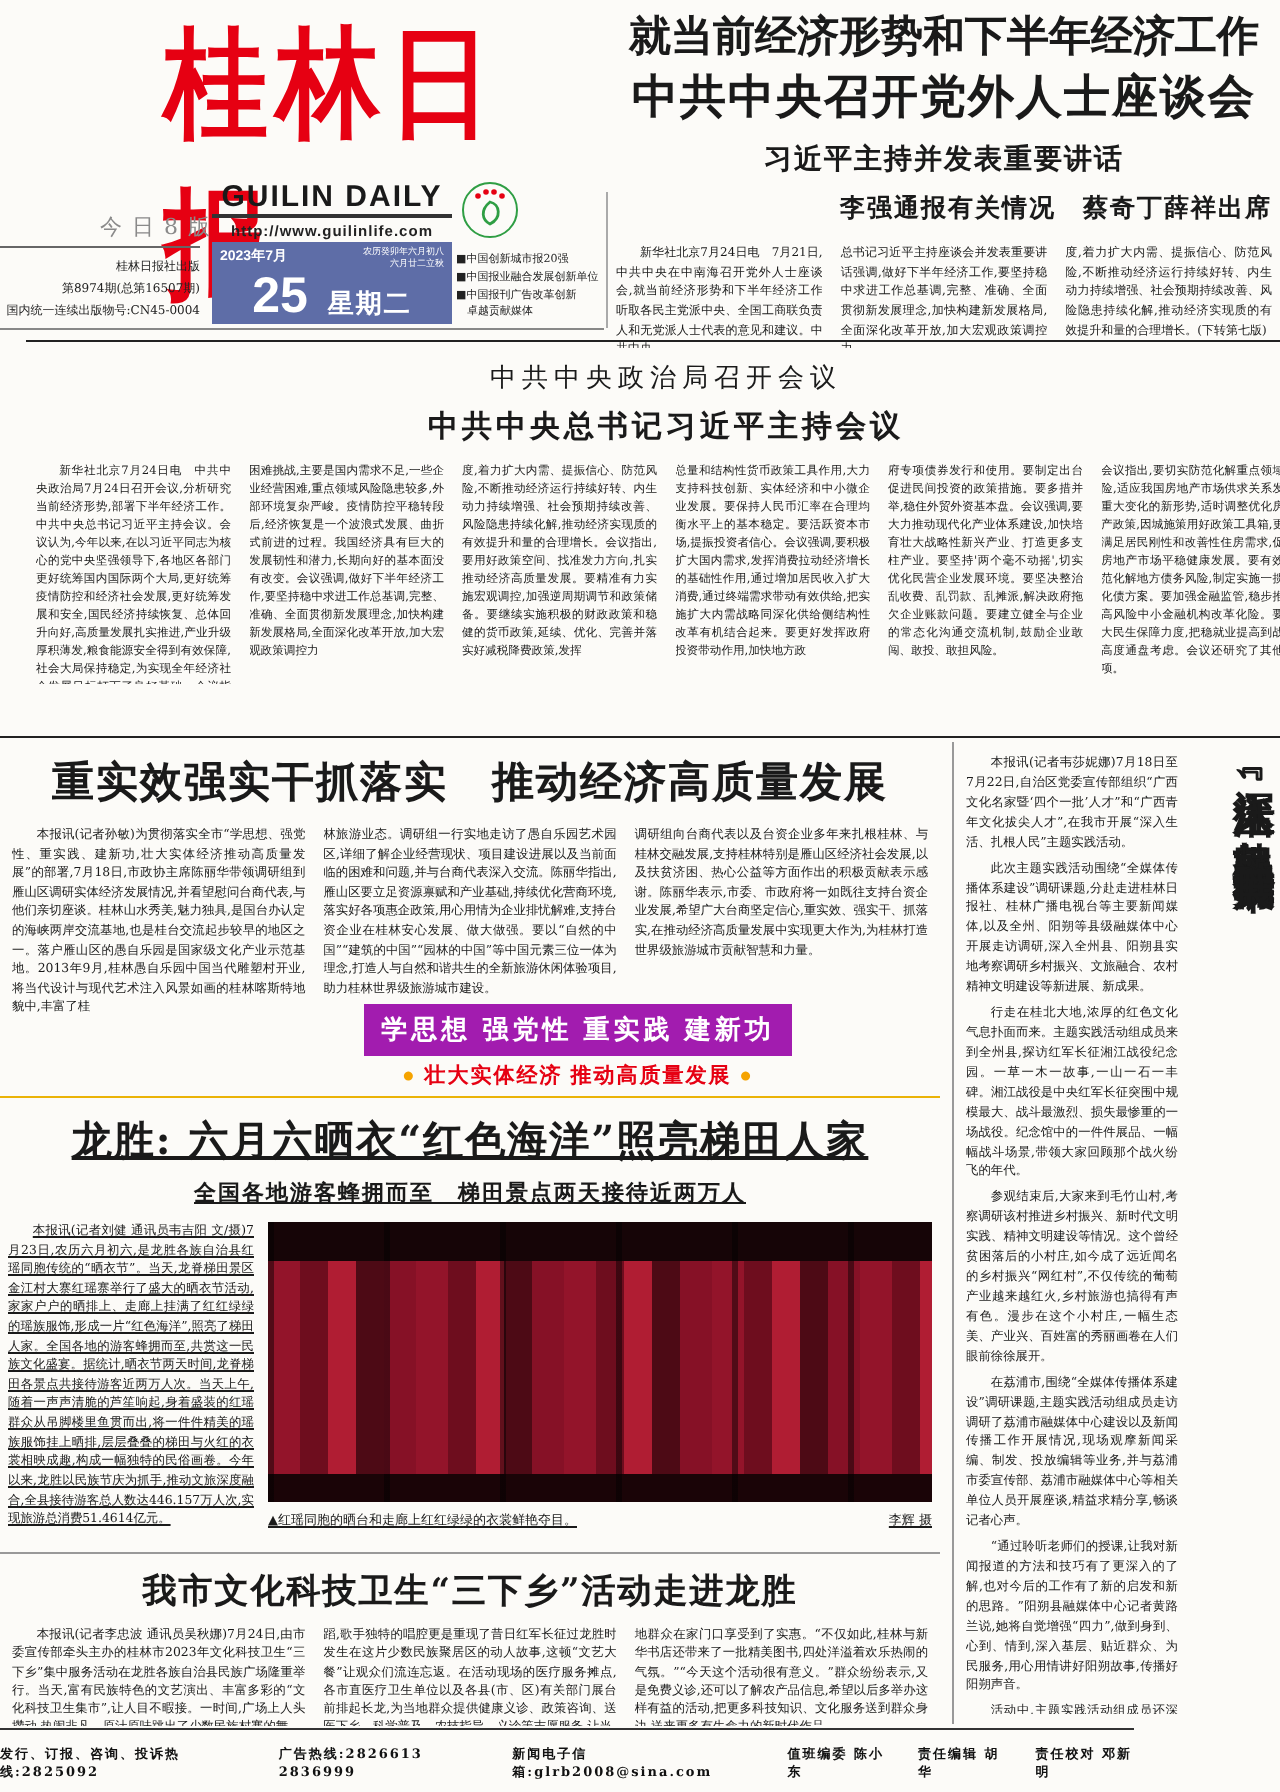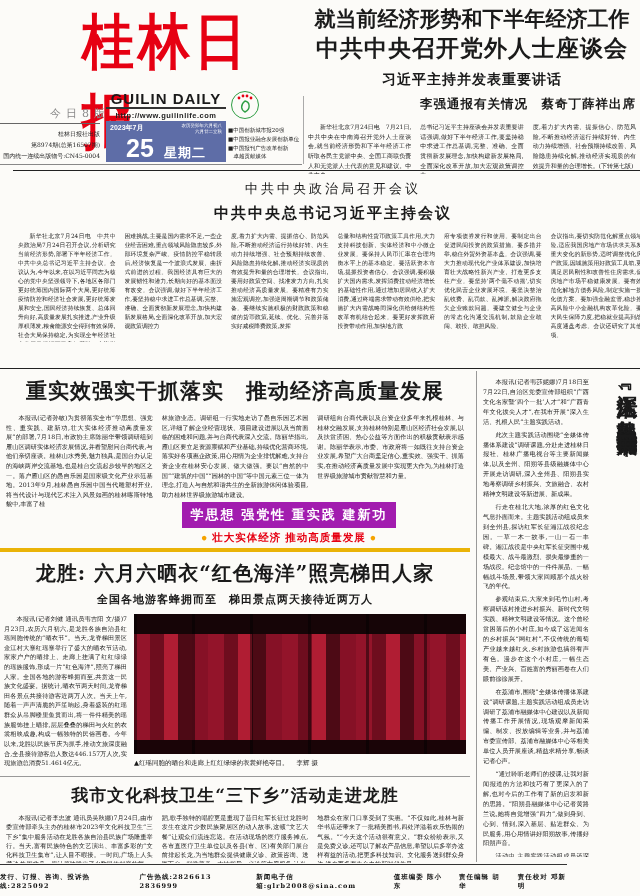--- a/index.html
+++ b/index.html
@@ -52,34 +52,34 @@
   #chen{position:absolute;left:0;top:371px;width:470px;height:177px;}
   .ch-kicker{text-align:center;font-weight:bold;font-size:11.5px;margin-top:9px;}
   .ch-headline{text-align:center;font-weight:bold;font-size:21px;letter-spacing:1px;margin-top:6px;}
   .ch-cols{margin:8px 6px 0;}
   .ch-cols .col{font-size:6.2px;line-height:1.55;height:118px;}
   .banner{position:absolute;left:182px;top:131px;width:214px;background:#fcfbf8;text-align:center;}
   .banner-l1{background:#a21caf;color:#fff;font-weight:bold;font-size:13px;letter-spacing:2px;padding:4px 0;}
   .banner-l2{color:#e60012;font-weight:bold;font-size:10.5px;letter-spacing:1px;padding:3px 0 0;}
   .dot{color:#f5a300;}
   
-  #longsheng{position:absolute;left:0;top:548px;width:470px;height:227px;border-top:4px solid #eab308;box-sizing:border-box;}
+  #longsheng{position:absolute;left:0;top:548px;width:470px;height:227px;border-top:1px solid #eab308;box-sizing:border-box;text-decoration:underline;}
   .ls-headline{text-align:center;font-weight:bold;font-size:20px;margin-top:8px;letter-spacing:1px;}
   .ls-subhead{text-align:center;font-weight:bold;font-size:11px;margin-top:5px;letter-spacing:1px;}
   .ls-row{display:flex;gap:7px;margin:7px 4px 0;}
   .ls-text{width:124px;font-size:6.2px;line-height:1.55;text-align:justify;height:162px;overflow:hidden;}
   .ls-right{width:332px;}
   .ls-photo{width:332px;height:140px;
     background:
       repeating-linear-gradient(90deg, rgba(0,0,0,.45) 0 3px, rgba(0,0,0,0) 3px 58px),
       linear-gradient(180deg, #160507 0 14%, rgba(22,5,7,0) 14%),
       linear-gradient(0deg, #1a0407 0 10%, rgba(26,4,7,0) 10%),
       repeating-linear-gradient(90deg, #93142a 0 16px, #6e0d1e 16px 30px, #b01d33 30px 44px, #4d0a15 44px 58px, #861126 58px 74px),
       #5c0c18;}
-  .ls-caption{display:flex;justify-content:flex-start;gap:8px;font-size:6.5px;margin-top:5px;}
+  .ls-caption{display:flex;justify-content:space-between;gap:8px;font-size:6.5px;margin-top:5px;}
   
   #sanxia{position:absolute;left:0;top:776px;width:470px;height:86px;border-top:1px solid #999;box-sizing:border-box;}
   .sx-headline{text-align:center;font-weight:bold;font-size:17px;margin-top:7px;letter-spacing:1px;}
   .sx-cols{margin:6px 6px 0;}
   .sx-cols .col{font-size:6.2px;line-height:1.5;height:50px;}
   
   #sidebar{position:absolute;left:476px;top:371px;width:164px;height:491px;border-left:1px solid #999;
            box-sizing:border-box;padding:6px 2px 0 6px;display:flex;}
   .sb-body{width:106px;font-size:6.2px;line-height:1.6;text-align:justify;overflow:hidden;height:480px;}
   .sb-body p{margin:0 0 3px;text-indent:2em;}

